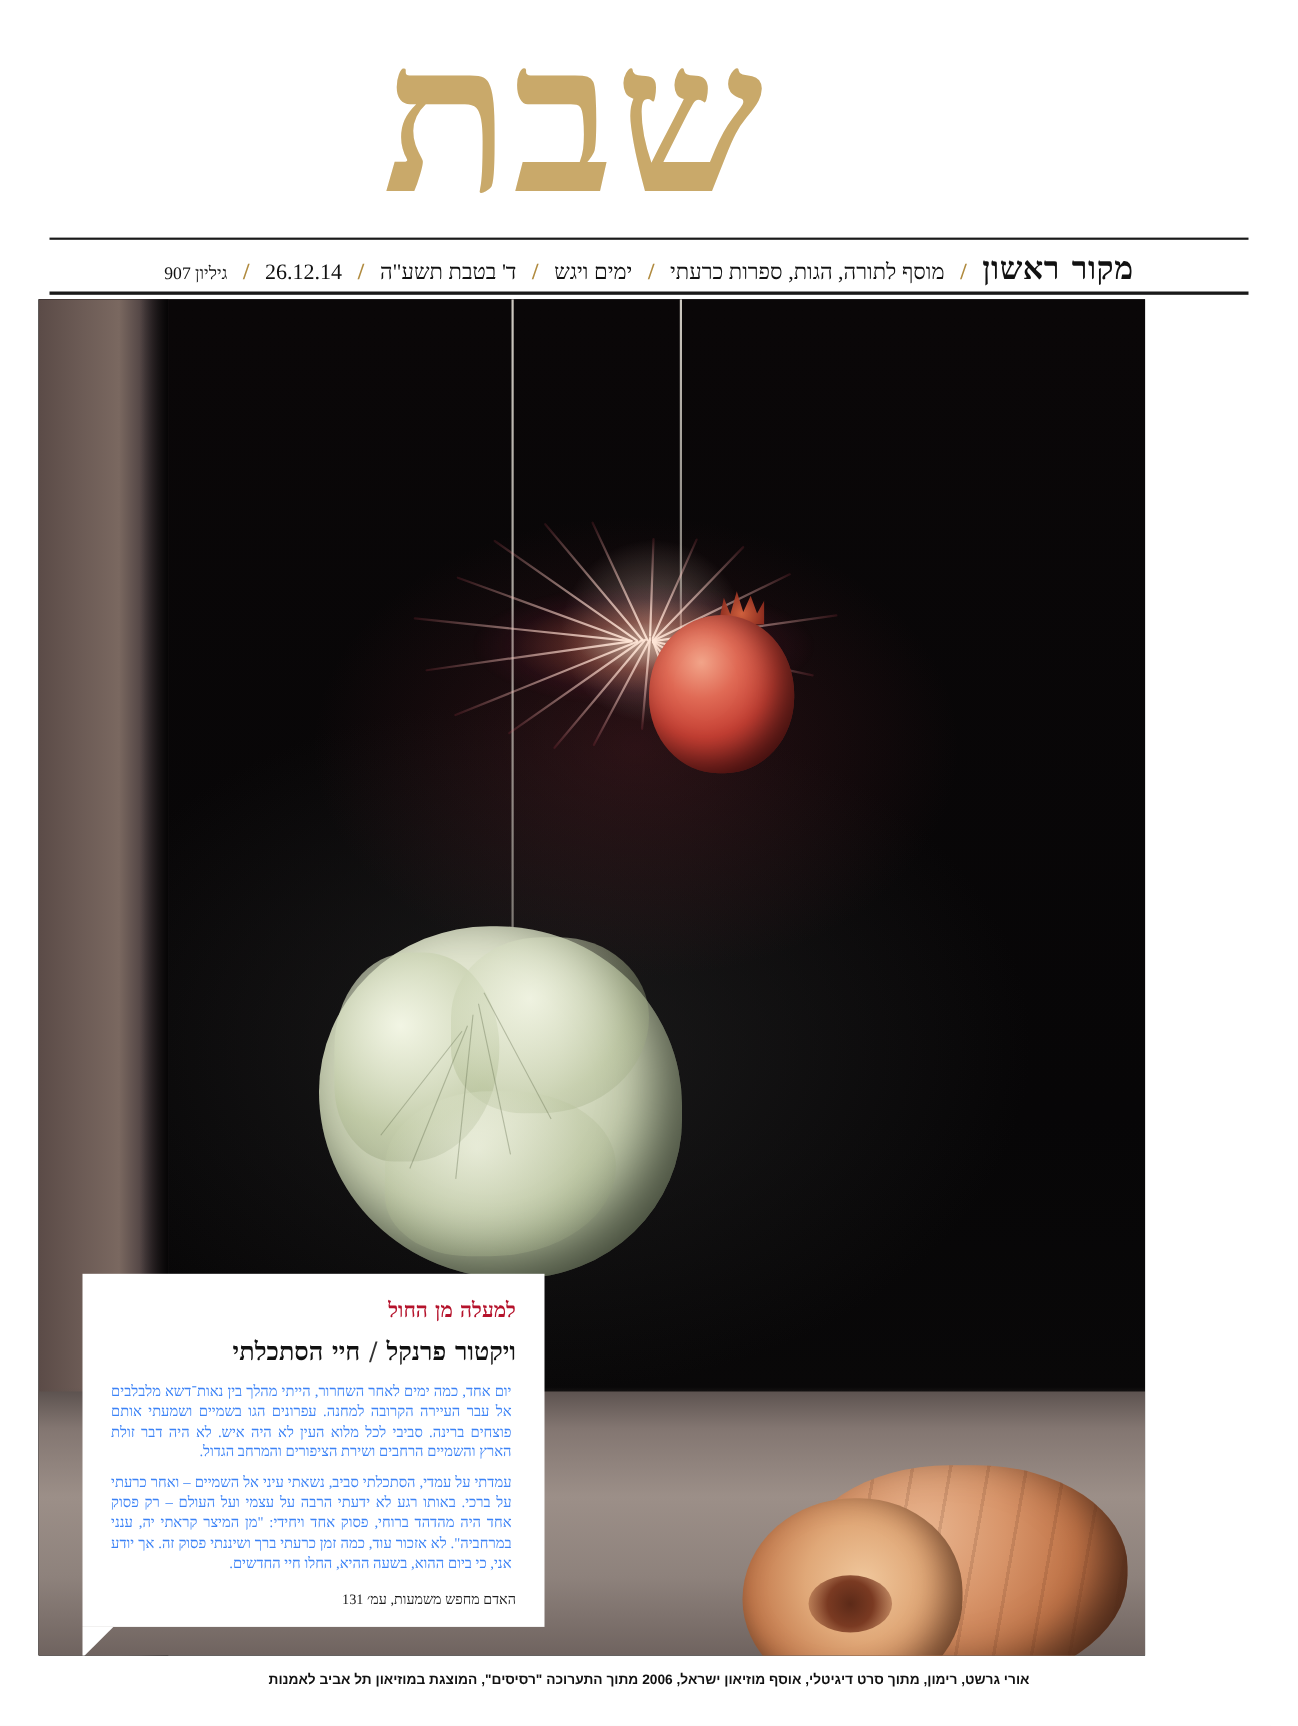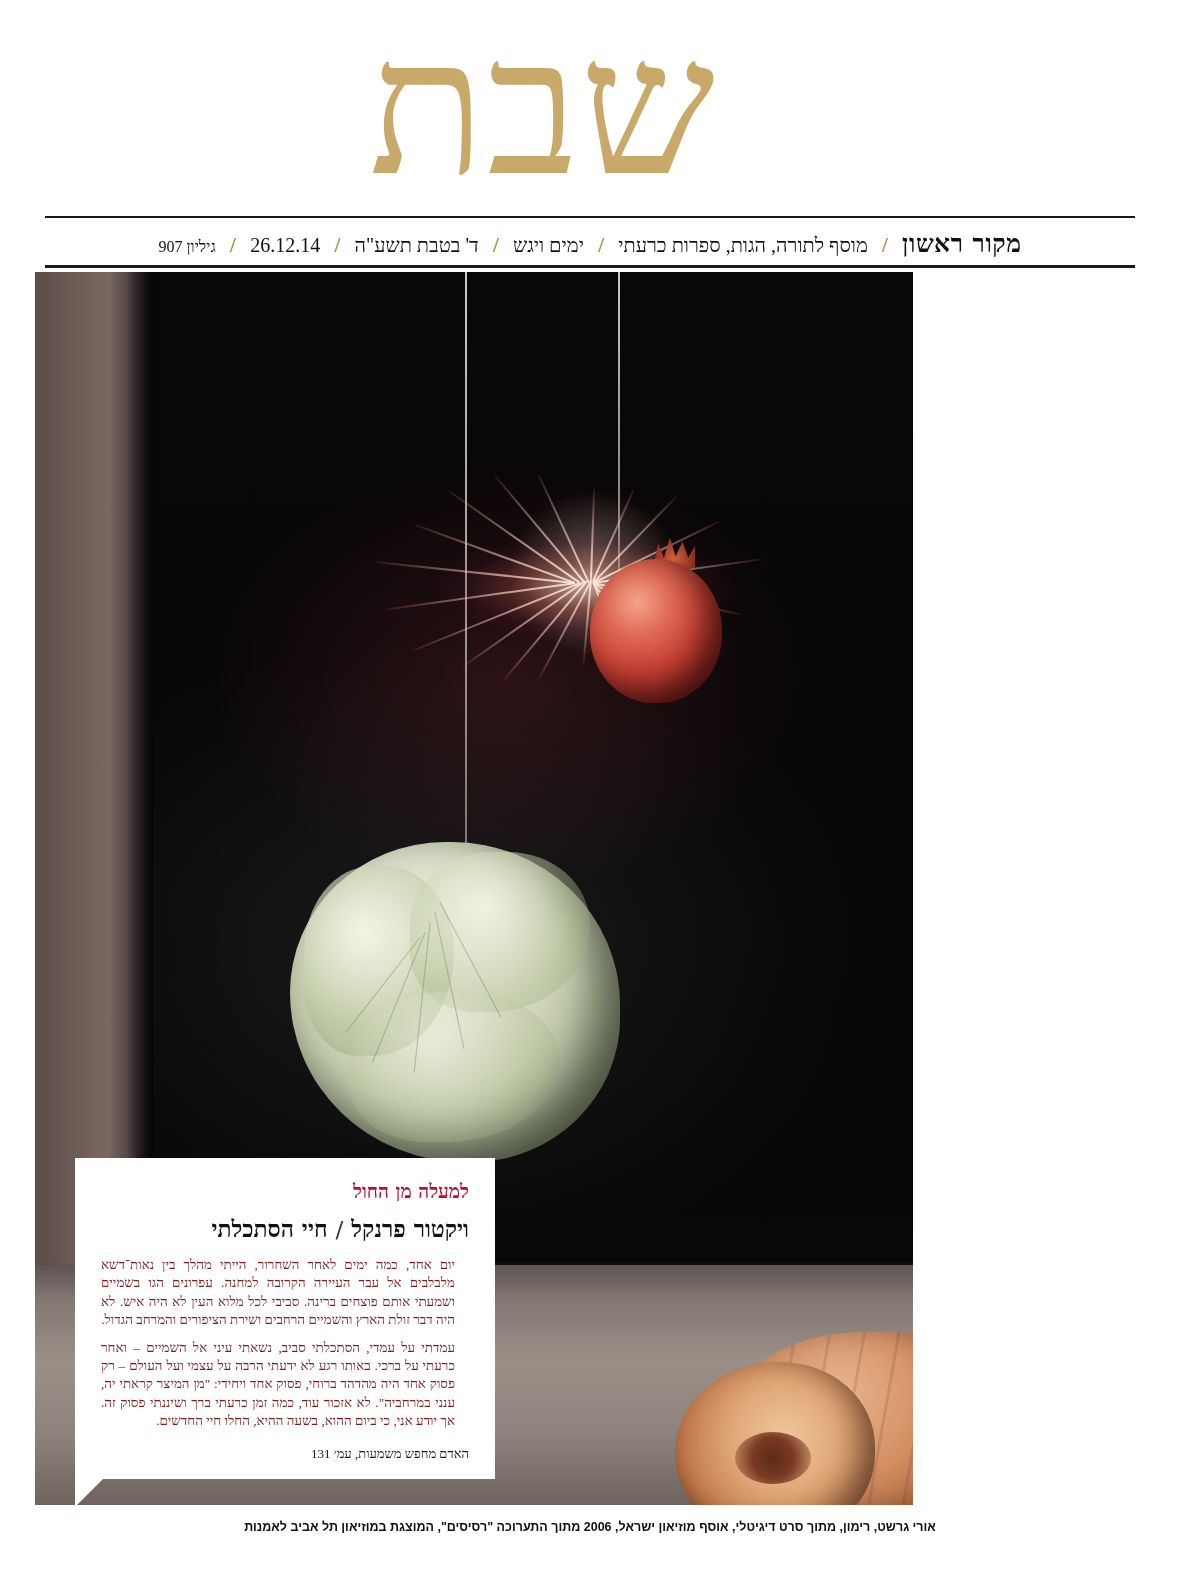--- a/index.html
+++ b/index.html
@@ -23,27 +23,26 @@
     height: 268px;
     background: #ffffff;
   }
   .masthead-title {
     position: absolute;
     top: 8px;
     left: 0;
     width: 1044px;
     text-align: center;
     font-family: "DejaVu Serif", serif;
-    font-weight: normal;
+    font-weight: bold;
     font-size: 190px;
     line-height: 200px;
     color: #c9a96a;
     letter-spacing: 2px;
     direction: rtl;
-    padding-left: 21px;
   }
   .rule {
     position: absolute;
     left: 45px;
     width: 1090px;
     background: #1a1a1a;
   }
   .rule-top { top: 216px; height: 2px; }
   .rule-bottom { top: 265px; height: 3px; }
 
@@ -57,37 +56,37 @@
     text-align: center;
     font-family: "Liberation Serif", serif;
     font-size: 21px;
     line-height: 36px;
     color: #111;
     white-space: nowrap;
   }
   .subhead .brand {
     font-family: "DejaVu Serif", serif;
     font-weight: bold;
-    font-size: 25px;
+    font-size: 29px;
     letter-spacing: 0.5px;
   }
   .subhead .sep {
     color: #b08a3e;
     padding: 0 9px;
     font-weight: bold;
   }
   .subhead .item { font-size: 20px; }
   .subhead .issue { font-size: 16px; }
 
   
   .photo-wrap {
     position: absolute;
     top: 272px;
     left: 35px;
-    width: 878px;
+    width: 1006px;
     height: 1233px;
     overflow: hidden;
     background: #000;
   }
   .photo-bg {
     position: absolute;
     inset: 0;
     background:
       radial-gradient(ellipse 420px 300px at 54% 33%, rgba(120,40,50,0.30) 0%, rgba(0,0,0,0) 70%),
       radial-gradient(ellipse 600px 420px at 45% 55%, rgba(40,40,40,0.6) 0%, rgba(0,0,0,0) 75%),
@@ -260,22 +259,22 @@
     font-size: 23px;
     line-height: 30px;
     color: #111;
     margin: 0 0 12px 0;
   }
   .headline .slash { font-weight: normal; color: #333; }
   .body-par {
     font-family: "Liberation Serif", serif;
     font-size: 13.4px;
     line-height: 18.4px;
-    color: #7f1d1d;
-    margin: 0 14px 9px 0;
+    color: #3b82f6;
+    margin: 0 4px 9px 0;
     text-align: justify;
   }
   .credit-line {
     font-family: "Liberation Serif", serif;
     font-size: 13px;
     line-height: 18px;
     color: #1b1b1b;
     margin: 14px 0 0 0;
   }
 

